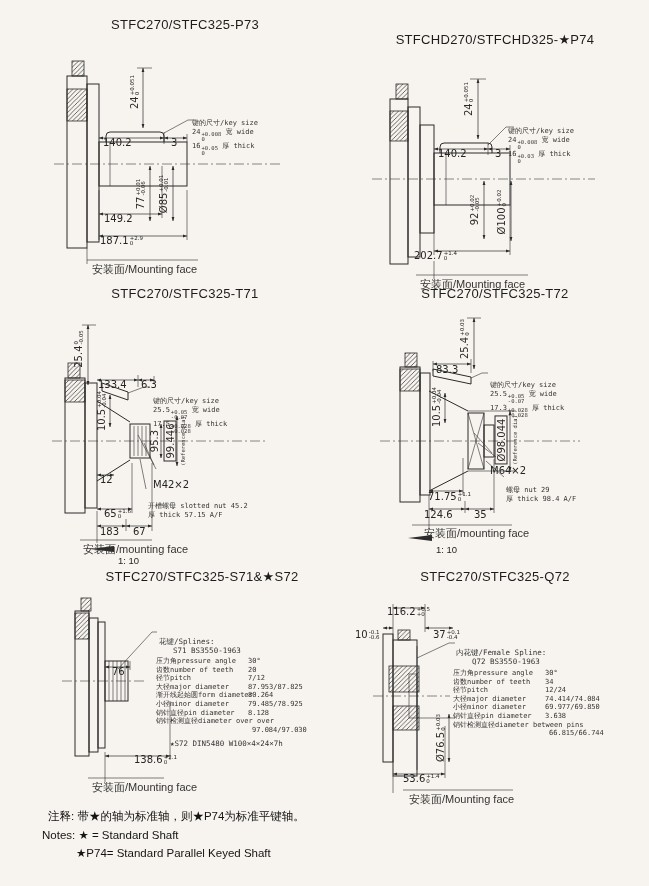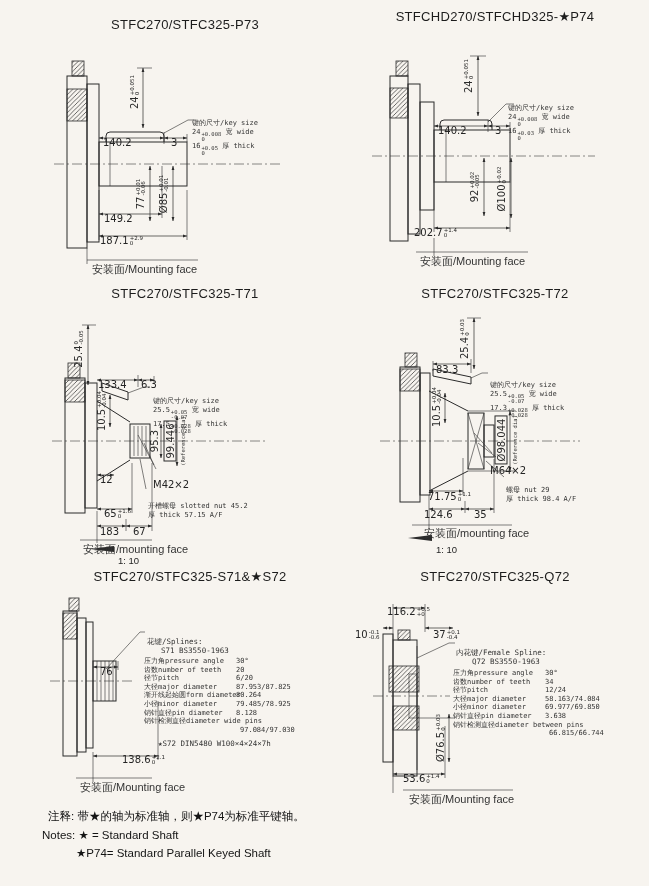--- a/index.html
+++ b/index.html
@@ -117,21 +117,21 @@
   <span class="lbl dimnum" style="left:60px;top:209px">
         <span>187.1</span>
         <span class="tol">
           <i>+2.9</i>
           <i>0</i>
         </span>
       </span>
   <span class="lbl mnt" style="left:52px;top:236px">安装面/Mounting face</span>
 </section>
 
-<section class="panel" style="left:350px;top:6px;width:290px;height:260px">
+<section class="panel" style="left:350px;top:29px;width:290px;height:260px">
   <div class="ptitle">STFCHD270/STFCHD325-★P74</div>
   <svg class="art" width="290" height="260">
     <line class="cl" x1="22" y1="150" x2="245" y2="150"></line>
     <g>
       <rect class="h" x="46" y="55" width="12" height="15"></rect>
       <rect class="ol" x="40" y="70" width="18" height="165"></rect>
       <rect class="h" x="40" y="82" width="18" height="30"></rect>
       <rect class="ol" x="58" y="78" width="12" height="150"></rect>
       <rect class="ol" x="70" y="96" width="14" height="108"></rect>
     </g>
@@ -376,21 +376,21 @@
           <i>+1.1</i>
           <i>0</i>
         </span>
       </span>
   <span class="lbl dimnum" style="left:74px;top:214px">124.6</span>
   <span class="lbl dimnum" style="left:124px;top:214px">35</span>
   <span class="lbl mnt" style="left:74px;top:231px">安装面/mounting face</span>
   <span class="lbl tpr" style="left:86px;top:249px">1: 10</span>
 </section>
 
-<section class="panel" style="left:40px;top:566px;width:300px;height:234px">
+<section class="panel" style="left:52px;top:566px;width:300px;height:234px">
   <div class="ptitle">STFC270/STFC325-S71&amp;★S72</div>
   <svg class="art" width="300" height="234">
     <line class="cl" x1="10" y1="115" x2="95" y2="115"></line>
     <g>
       <rect class="h" x="29" y="32" width="10" height="13"></rect>
       <rect class="ol" x="23" y="45" width="14" height="145"></rect>
       <rect class="h" x="23" y="47" width="14" height="26"></rect>
       <rect class="ol" x="37" y="52" width="9" height="134"></rect>
       <rect class="ol" x="46" y="56" width="7" height="126"></rect>
     </g>
@@ -416,26 +416,26 @@
   <span class="lbl cad" style="left:107px;top:60px;font-size:7.5px">花键/Splines:</span>
   <span class="lbl cad" style="left:121px;top:69px;font-size:7.5px">S71 BS3550-1963</span>
   <div class="lbl cad" style="left:104px;top:79px">
     <div>压力角pressure angle</div>
     <div>齿数number of teeth</div>
     <div>径节pitch</div>
     <div>大径major diameter</div>
     <div>渐开线起始圆form diameter</div>
     <div>小径minor diameter</div>
     <div>销针直径pin diameter</div>
-    <div>销针检测直径diameter wide pins</div>
+    <div>销针检测直径diameter over over</div>
   </div>
   <div class="lbl cad" style="left:196px;top:79px">
     <div>30°</div>
     <div>20</div>
-    <div>6/20</div>
+    <div>7/12</div>
     <div>87.953/87.825</div>
     <div>80.264</div>
     <div>79.485/78.925</div>
     <div>8.128</div>
   </div>
   <span class="lbl cad" style="left:200px;top:148px">97.084/97.030</span>
   <span class="lbl cad" style="left:118px;top:162px;font-size:7.5px">★S72 DIN5480 W100×4×24×7h</span>
   <span class="lbl dimnum" style="left:82px;top:176px">
         <span>138.6</span>
         <span class="tol">
@@ -503,21 +503,21 @@
     <div>径节pitch</div>
     <div>大径major diameter</div>
     <div>小径minor diameter</div>
     <div>销针直径pin diameter</div>
     <div>销针检测直径diameter between pins</div>
   </div>
   <div class="lbl cad" style="left:200px;top:91px">
     <div>30°</div>
     <div>34</div>
     <div>12/24</div>
-    <div>58.163/74.084</div>
+    <div>74.414/74.084</div>
     <div>69.977/69.850</div>
     <div>3.638</div>
   </div>
   <span class="lbl cad" style="left:204px;top:151px">66.815/66.744</span>
   <span class="vlbl dimnum" style="left:95px;top:172px">
         <span>Ø76.5</span>
         <span class="tol">
           <i>+0.03</i>
           <i>0</i>
         </span>

